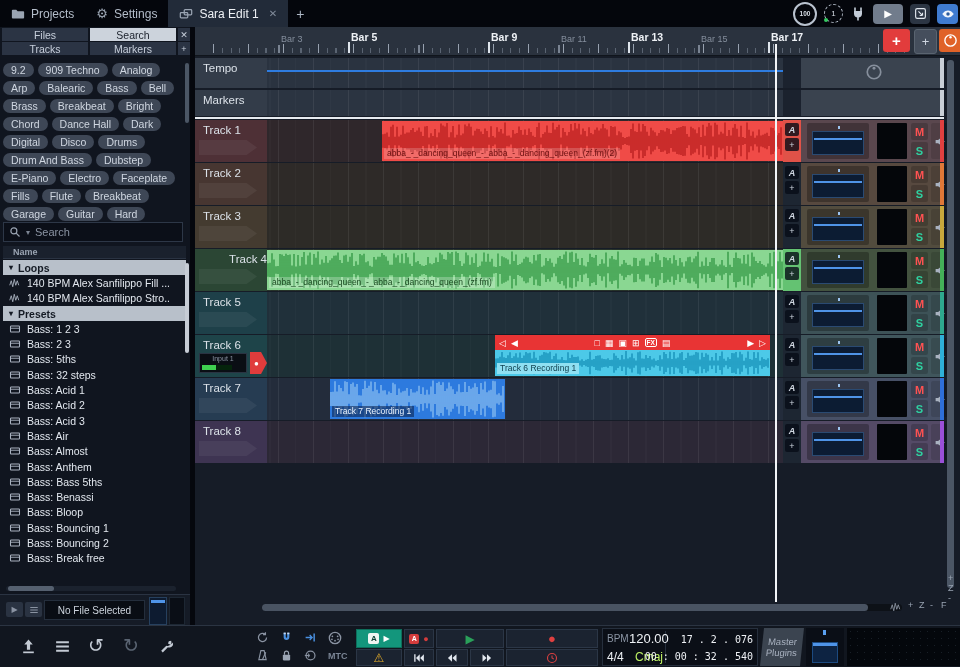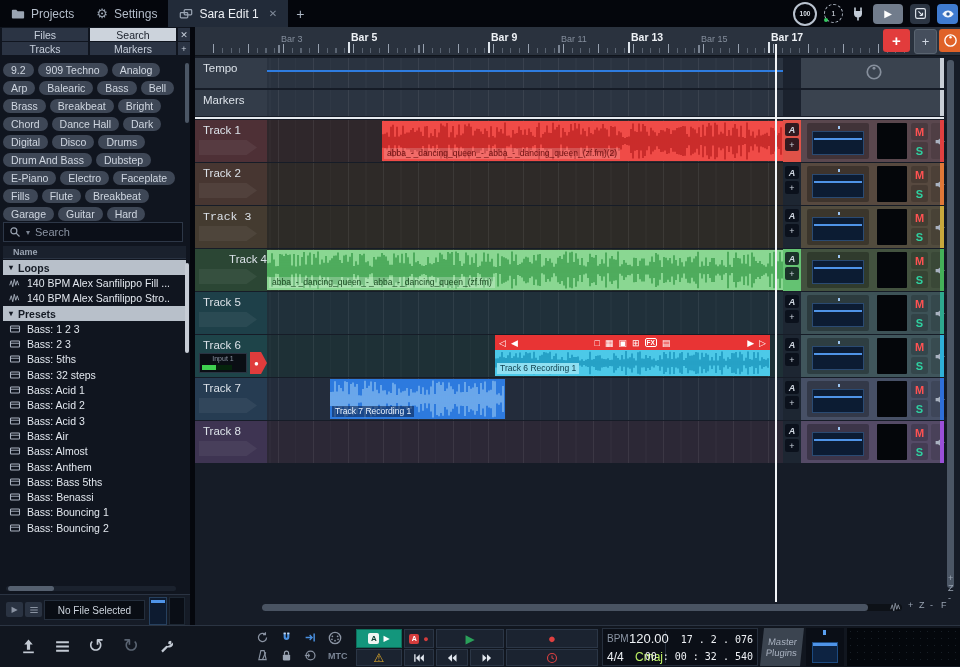--- a/index.html
+++ b/index.html
@@ -356,30 +356,48 @@
           </span>
           <span>Bass: Benassi</span>
         </div>
         <div class="brow">
           <span class="ic">
             <svg viewBox="0 0 16 16" width="12" height="12" fill="currentColor">
               <rect x="2" y="4" width="12" height="8" rx="1" fill="none" stroke="currentColor" stroke-width="1.4"></rect>
               <path d="M2 7h12" stroke="currentColor" stroke-width="1.2"></path>
             </svg>
           </span>
+          <span>Bass: Bloop</span>
+        </div>
+        <div class="brow">
+          <span class="ic">
+            <svg viewBox="0 0 16 16" width="12" height="12" fill="currentColor">
+              <rect x="2" y="4" width="12" height="8" rx="1" fill="none" stroke="currentColor" stroke-width="1.4"></rect>
+              <path d="M2 7h12" stroke="currentColor" stroke-width="1.2"></path>
+            </svg>
+          </span>
           <span>Bass: Bouncing 1</span>
         </div>
         <div class="brow">
           <span class="ic">
             <svg viewBox="0 0 16 16" width="12" height="12" fill="currentColor">
               <rect x="2" y="4" width="12" height="8" rx="1" fill="none" stroke="currentColor" stroke-width="1.4"></rect>
               <path d="M2 7h12" stroke="currentColor" stroke-width="1.2"></path>
             </svg>
           </span>
           <span>Bass: Bouncing 2</span>
+        </div>
+        <div class="brow">
+          <span class="ic">
+            <svg viewBox="0 0 16 16" width="12" height="12" fill="currentColor">
+              <rect x="2" y="4" width="12" height="8" rx="1" fill="none" stroke="currentColor" stroke-width="1.4"></rect>
+              <path d="M2 7h12" stroke="currentColor" stroke-width="1.2"></path>
+            </svg>
+          </span>
+          <span>Bass: Break free</span>
         </div>
       </div>
     <div class="vscroll" style="left:185px;top:236px;width:4px;height:90px;background:#c6ccd5;"></div>
     <div id="sb-hscroll"></div>
     <div id="sb-hthumb"></div>
 
     <div id="preview">
       <div class="pbtn" style="left:6px;">
           <span>▶</span>
         </div>
@@ -507,21 +525,21 @@
             <div class="spkbox">
               <svg viewBox="0 0 16 16" width="13" height="13" fill="currentColor">
                 <path d="M2 6v4h3l4 3V3L5 6z"></path>
                 <path d="M11 5.5a3.5 3.5 0 0 1 0 5" fill="none" stroke="currentColor" stroke-width="1.2"></path>
               </svg>
             </div>
           </div>
           <div class="stripe" style="top: 0px; height: 42px; background: rgb(224, 120, 56);"></div>
         </div>
         <div style="position: absolute; left: 0px; top: 179px; width: 770px; height: 42px;">
-          <div class="rowhdr" style="top: 0px; height: 42px; background: rgb(68, 59, 48); font-family: Liberation Mono, monospace;">
+          <div class="rowhdr" style="top: 0px; height: 42px; background: rgb(68, 59, 48);">
             <div>Track 3</div>
             <div style="position: absolute; left: 4px; top: 20px; width: 58px; height: 15px; background: rgba(255, 255, 255, 0.055); clip-path: polygon(0px 0px, 82% 0px, 100% 50%, 82% 100%, 0px 100%);"></div>
           </div>
           <div class="lane grid" style="top: 0px; height: 42px; background-color: rgb(45, 43, 39);"></div>
           <div class="acol" style="top: 0px; height: 42px; background: rgb(29, 38, 50);">
             <div class="abtn it">A</div>
             <div class="abtn">+</div>
           </div>
           <div class="panel" style="top: 0px; height: 42px; background: rgb(82, 76, 62);">
             <div class="fadbox">

